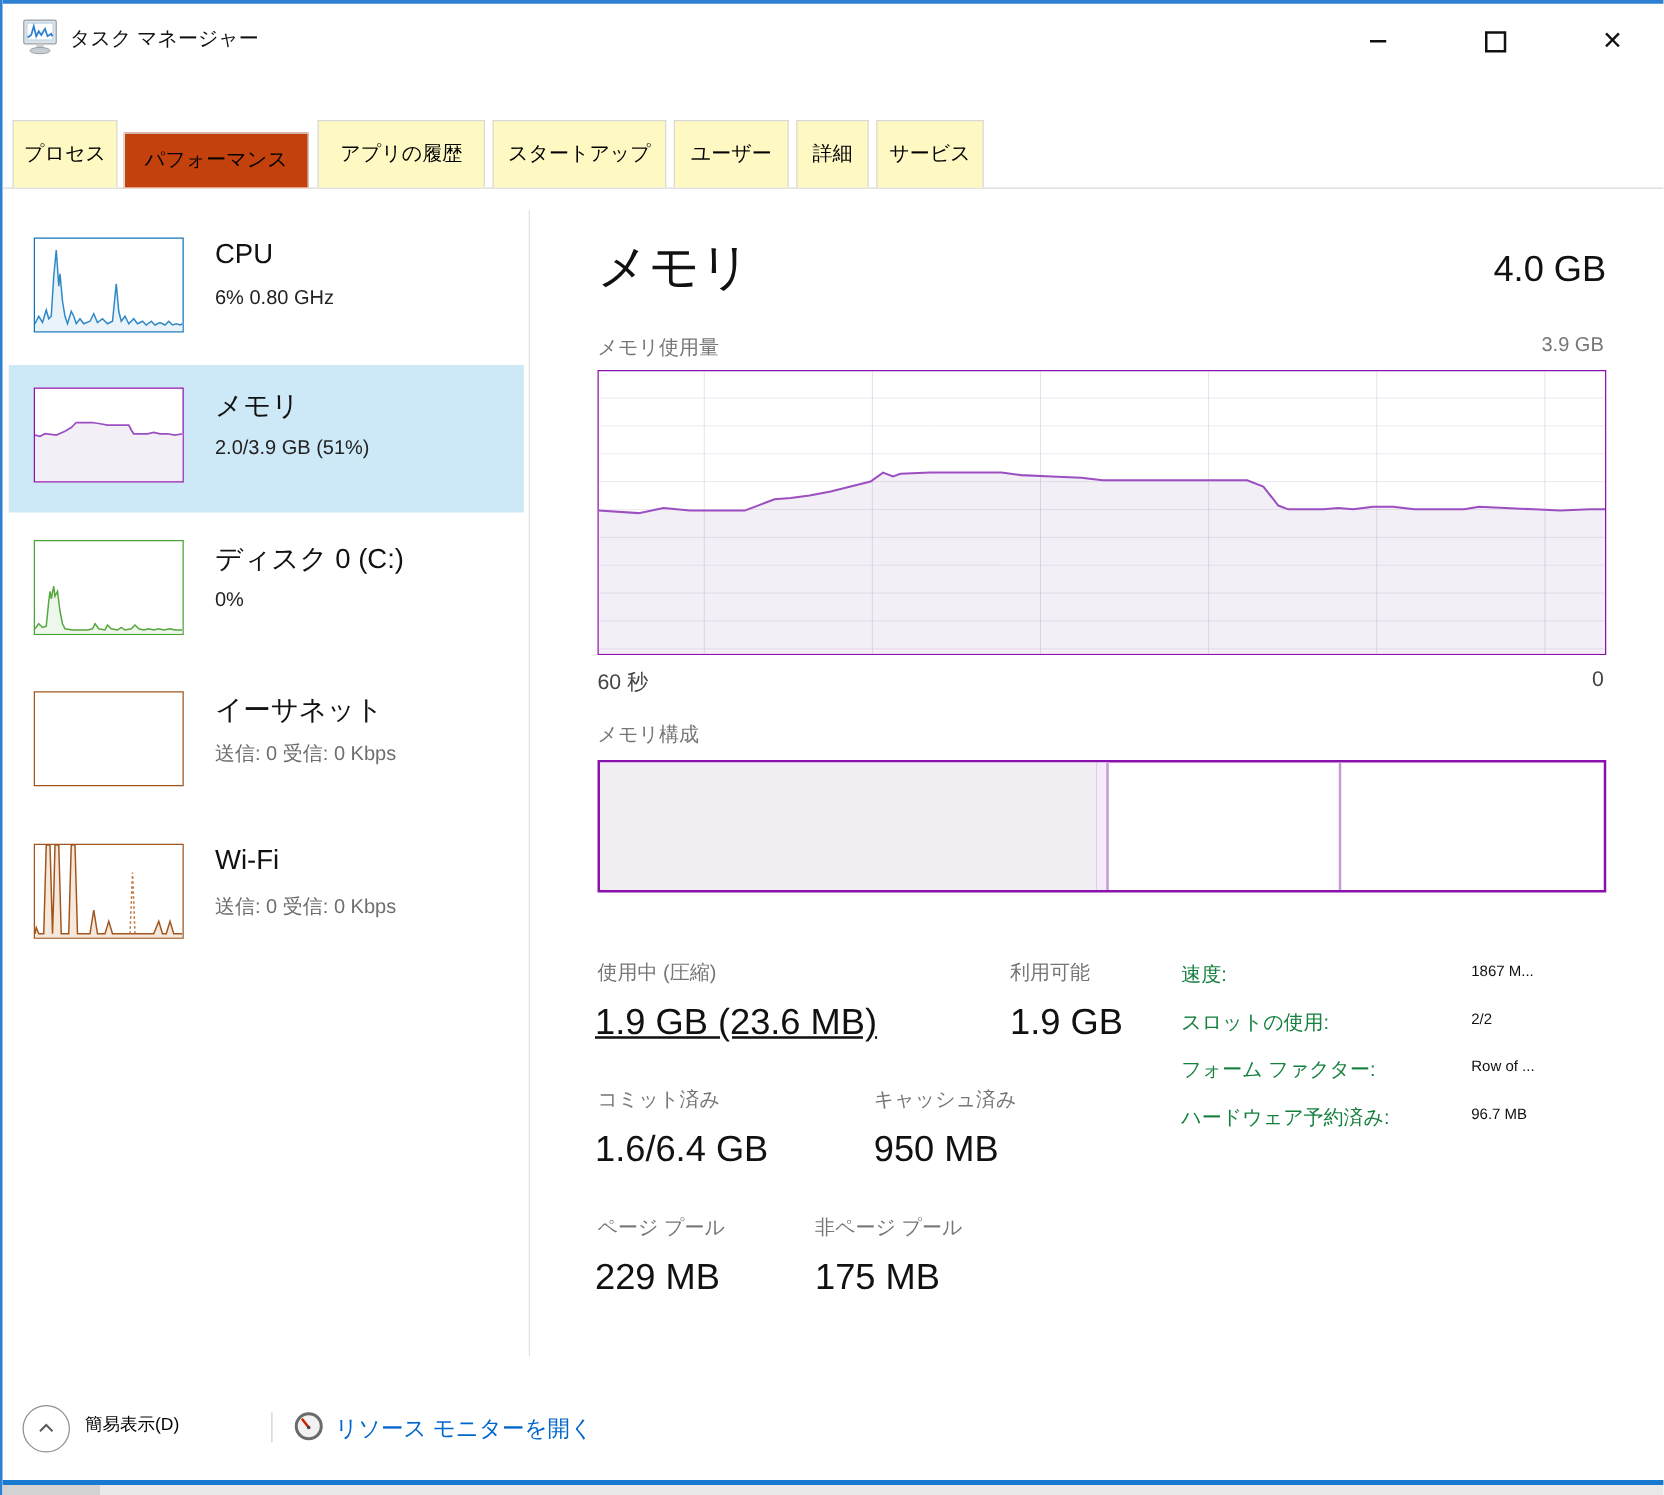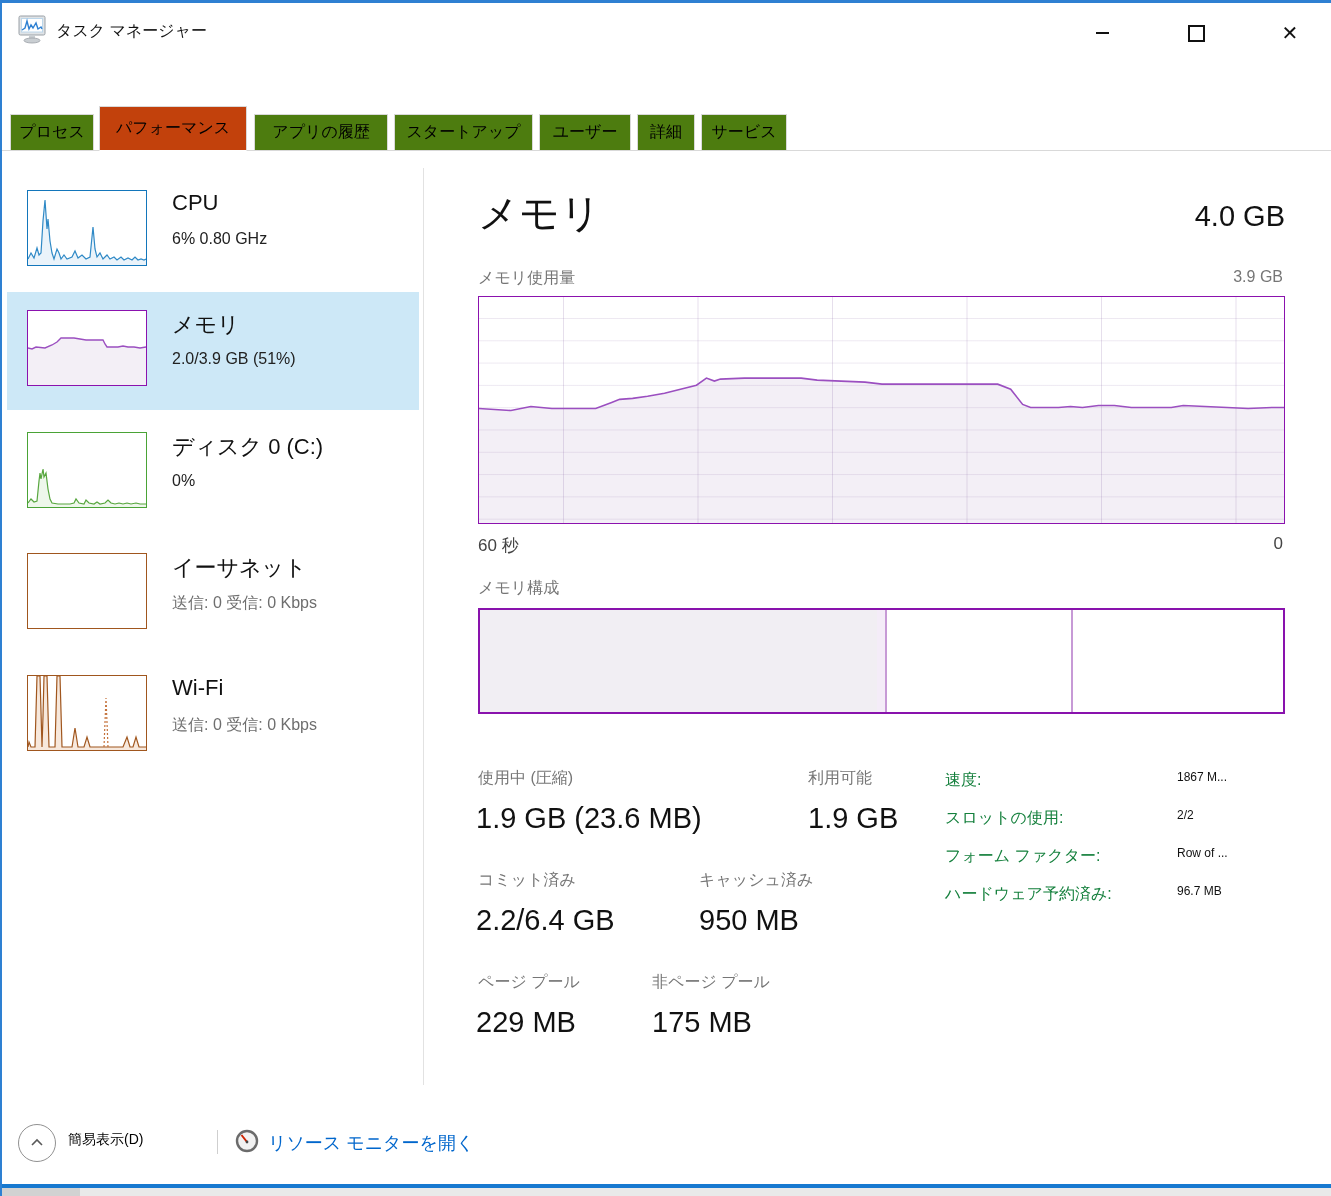--- a/index.html
+++ b/index.html
@@ -15,21 +15,21 @@
   .btn-min{right:206px;}.btn-max{right:112px;}.btn-close{right:18px;}
   .glyph-min{width:13px;height:2px;background:#111;}
   .glyph-max{width:13px;height:13px;border:2px solid #111;}
   .glyph-close{font-size:20px;color:#111;line-height:1;}
   
   .menubar{position:absolute;left:0;top:61px;width:100%;height:40px;font-size:16px;}
   .menu-item{position:absolute;top:8px;color:#111;cursor:default;}
   .menu-file{left:10px;}.menu-options{left:115px;}.menu-view{left:252px;}
   
   .tabstrip{position:absolute;left:0;top:106px;width:100%;height:45px;border-bottom:1px solid #d9d9d9;box-sizing:border-box;}
-  .tab{position:absolute;bottom:0;height:36px;background:#4d7c0f;border:1px solid #d9d9d9;border-bottom:none;
+  .tab{position:absolute;bottom:0;height:54px;background:#fef9c3;border:1px solid #d9d9d9;border-bottom:none;
     display:flex;align-items:center;justify-content:center;font-size:16px;box-sizing:border-box;}
   .tab.active{height:45px;background:#c2410c;z-index:3;margin-bottom:-1px;border-bottom:1px solid #fff;}
   
   .sidebar-sep{position:absolute;left:421px;top:168px;width:1px;height:917px;background:#e2e2e2;}
   .side-item{position:absolute;left:5px;width:412px;height:118px;cursor:default;}
   .side-item.selected{background:#cde8f7;}
   .thumb{position:absolute;left:20px;top:18px;width:120px;height:76px;background:#fff;box-sizing:border-box;}
   .thumb svg{position:absolute;left:0;top:0;width:100%;height:100%;}
   .thumb.cpu{border:1px solid #1376bb;}
   .thumb.mem{border:1px solid #8b12ae;}
@@ -198,26 +198,26 @@
   <div class="axis-right">0</div>
 
   <div class="lbl comp-label">メモリ構成</div>
   <div class="compbar">
     <div class="seg seg-used" style="left: 0%; width: 49.5%;"></div>
     <div class="seg seg-mod" style="left: 49.5%; width: 0.9%;"></div>
     <div class="seg seg-div" style="left: 73.6%;"></div>
   </div>
 
   <div class="stat-label" style="left:476px;top:768px;">使用中 (圧縮)</div>
-  <div class="stat-value" style="left:474px;top:802px;">1.9 GB (23.6 MB)</div>
+  <div class="stat-value" style="left:474px;top:802px;text-decoration:underline;">1.9 GB (23.6 MB)</div>
   <div class="stat-label" style="left:806px;top:768px;">利用可能</div>
   <div class="stat-value" style="left:806px;top:802px;">1.9 GB</div>
 
   <div class="stat-label" style="left:476px;top:870px;">コミット済み</div>
-  <div class="stat-value" style="left:474px;top:904px;">2.2/6.4 GB</div>
+  <div class="stat-value" style="left:474px;top:904px;">1.6/6.4 GB</div>
   <div class="stat-label" style="left:697px;top:870px;">キャッシュ済み</div>
   <div class="stat-value" style="left:697px;top:904px;">950 MB</div>
 
   <div class="stat-label" style="left:476px;top:972px;">ページ プール</div>
   <div class="stat-value" style="left:474px;top:1006px;">229 MB</div>
   <div class="stat-label" style="left:650px;top:972px;">非ページ プール</div>
   <div class="stat-value" style="left:650px;top:1006px;">175 MB</div>
 
   <div class="det-label" style="top:770px;">速度:</div>
   <div class="det-value" style="top:770px;">1867 M...</div>

